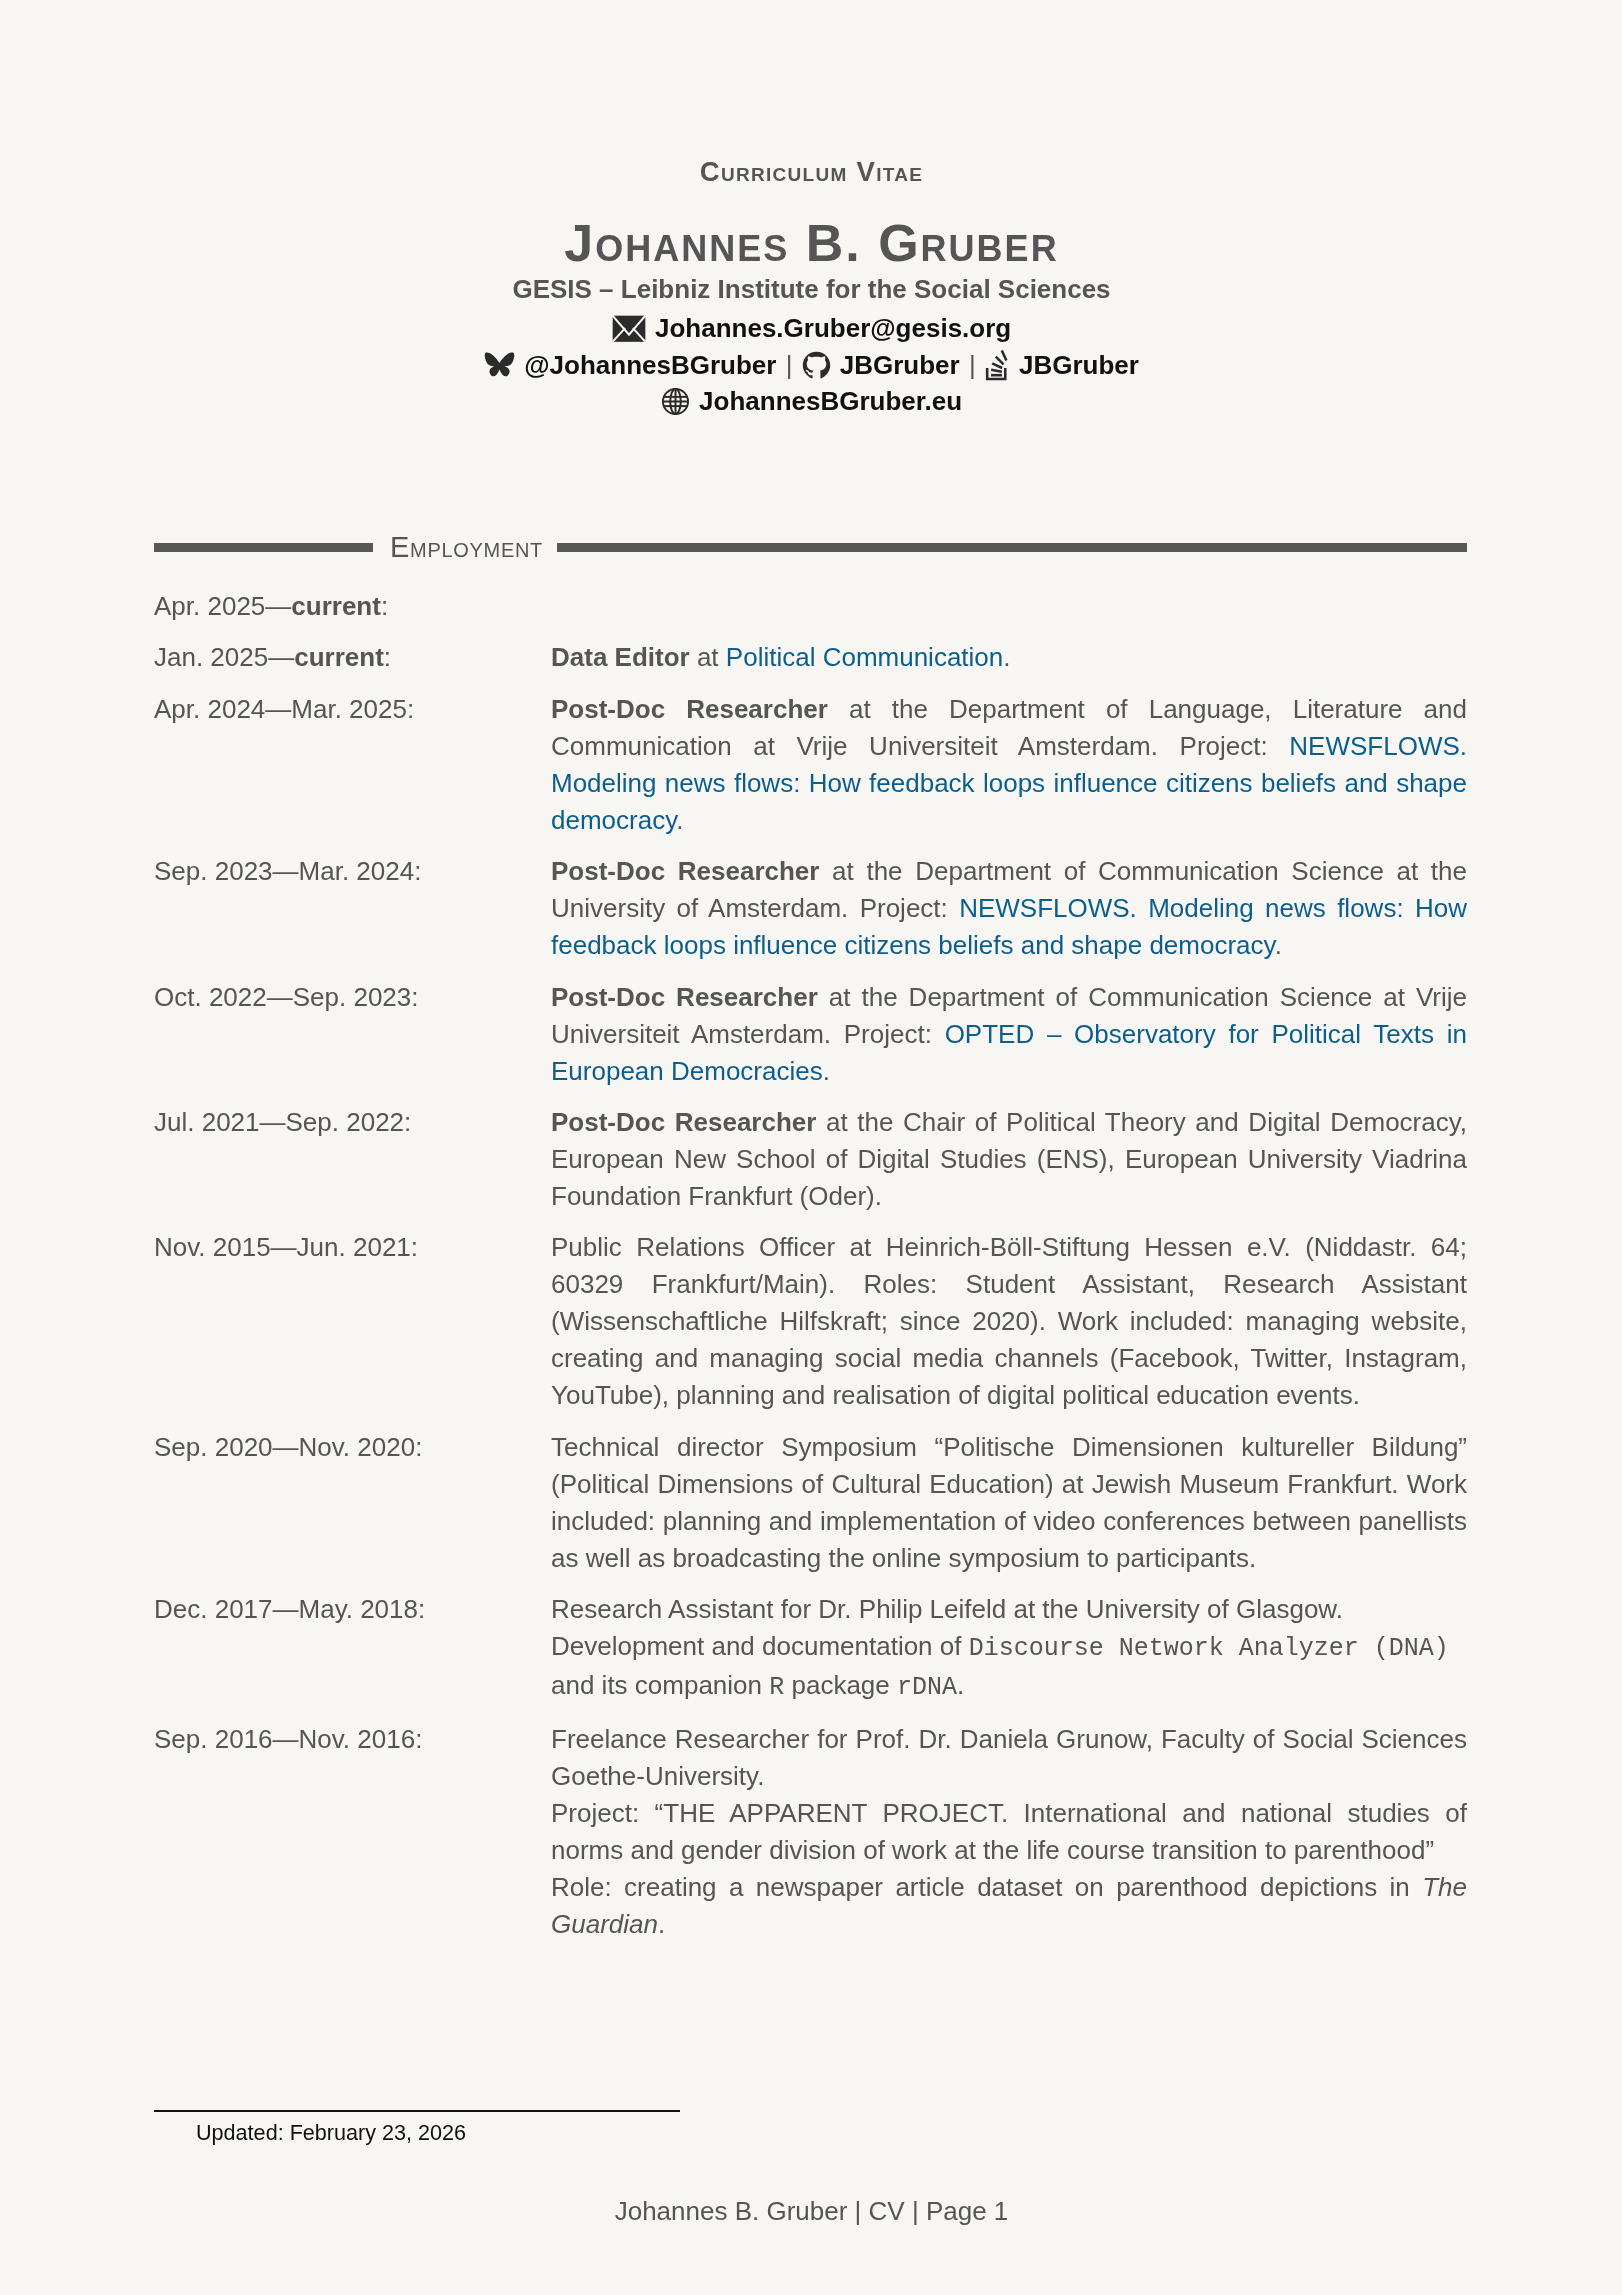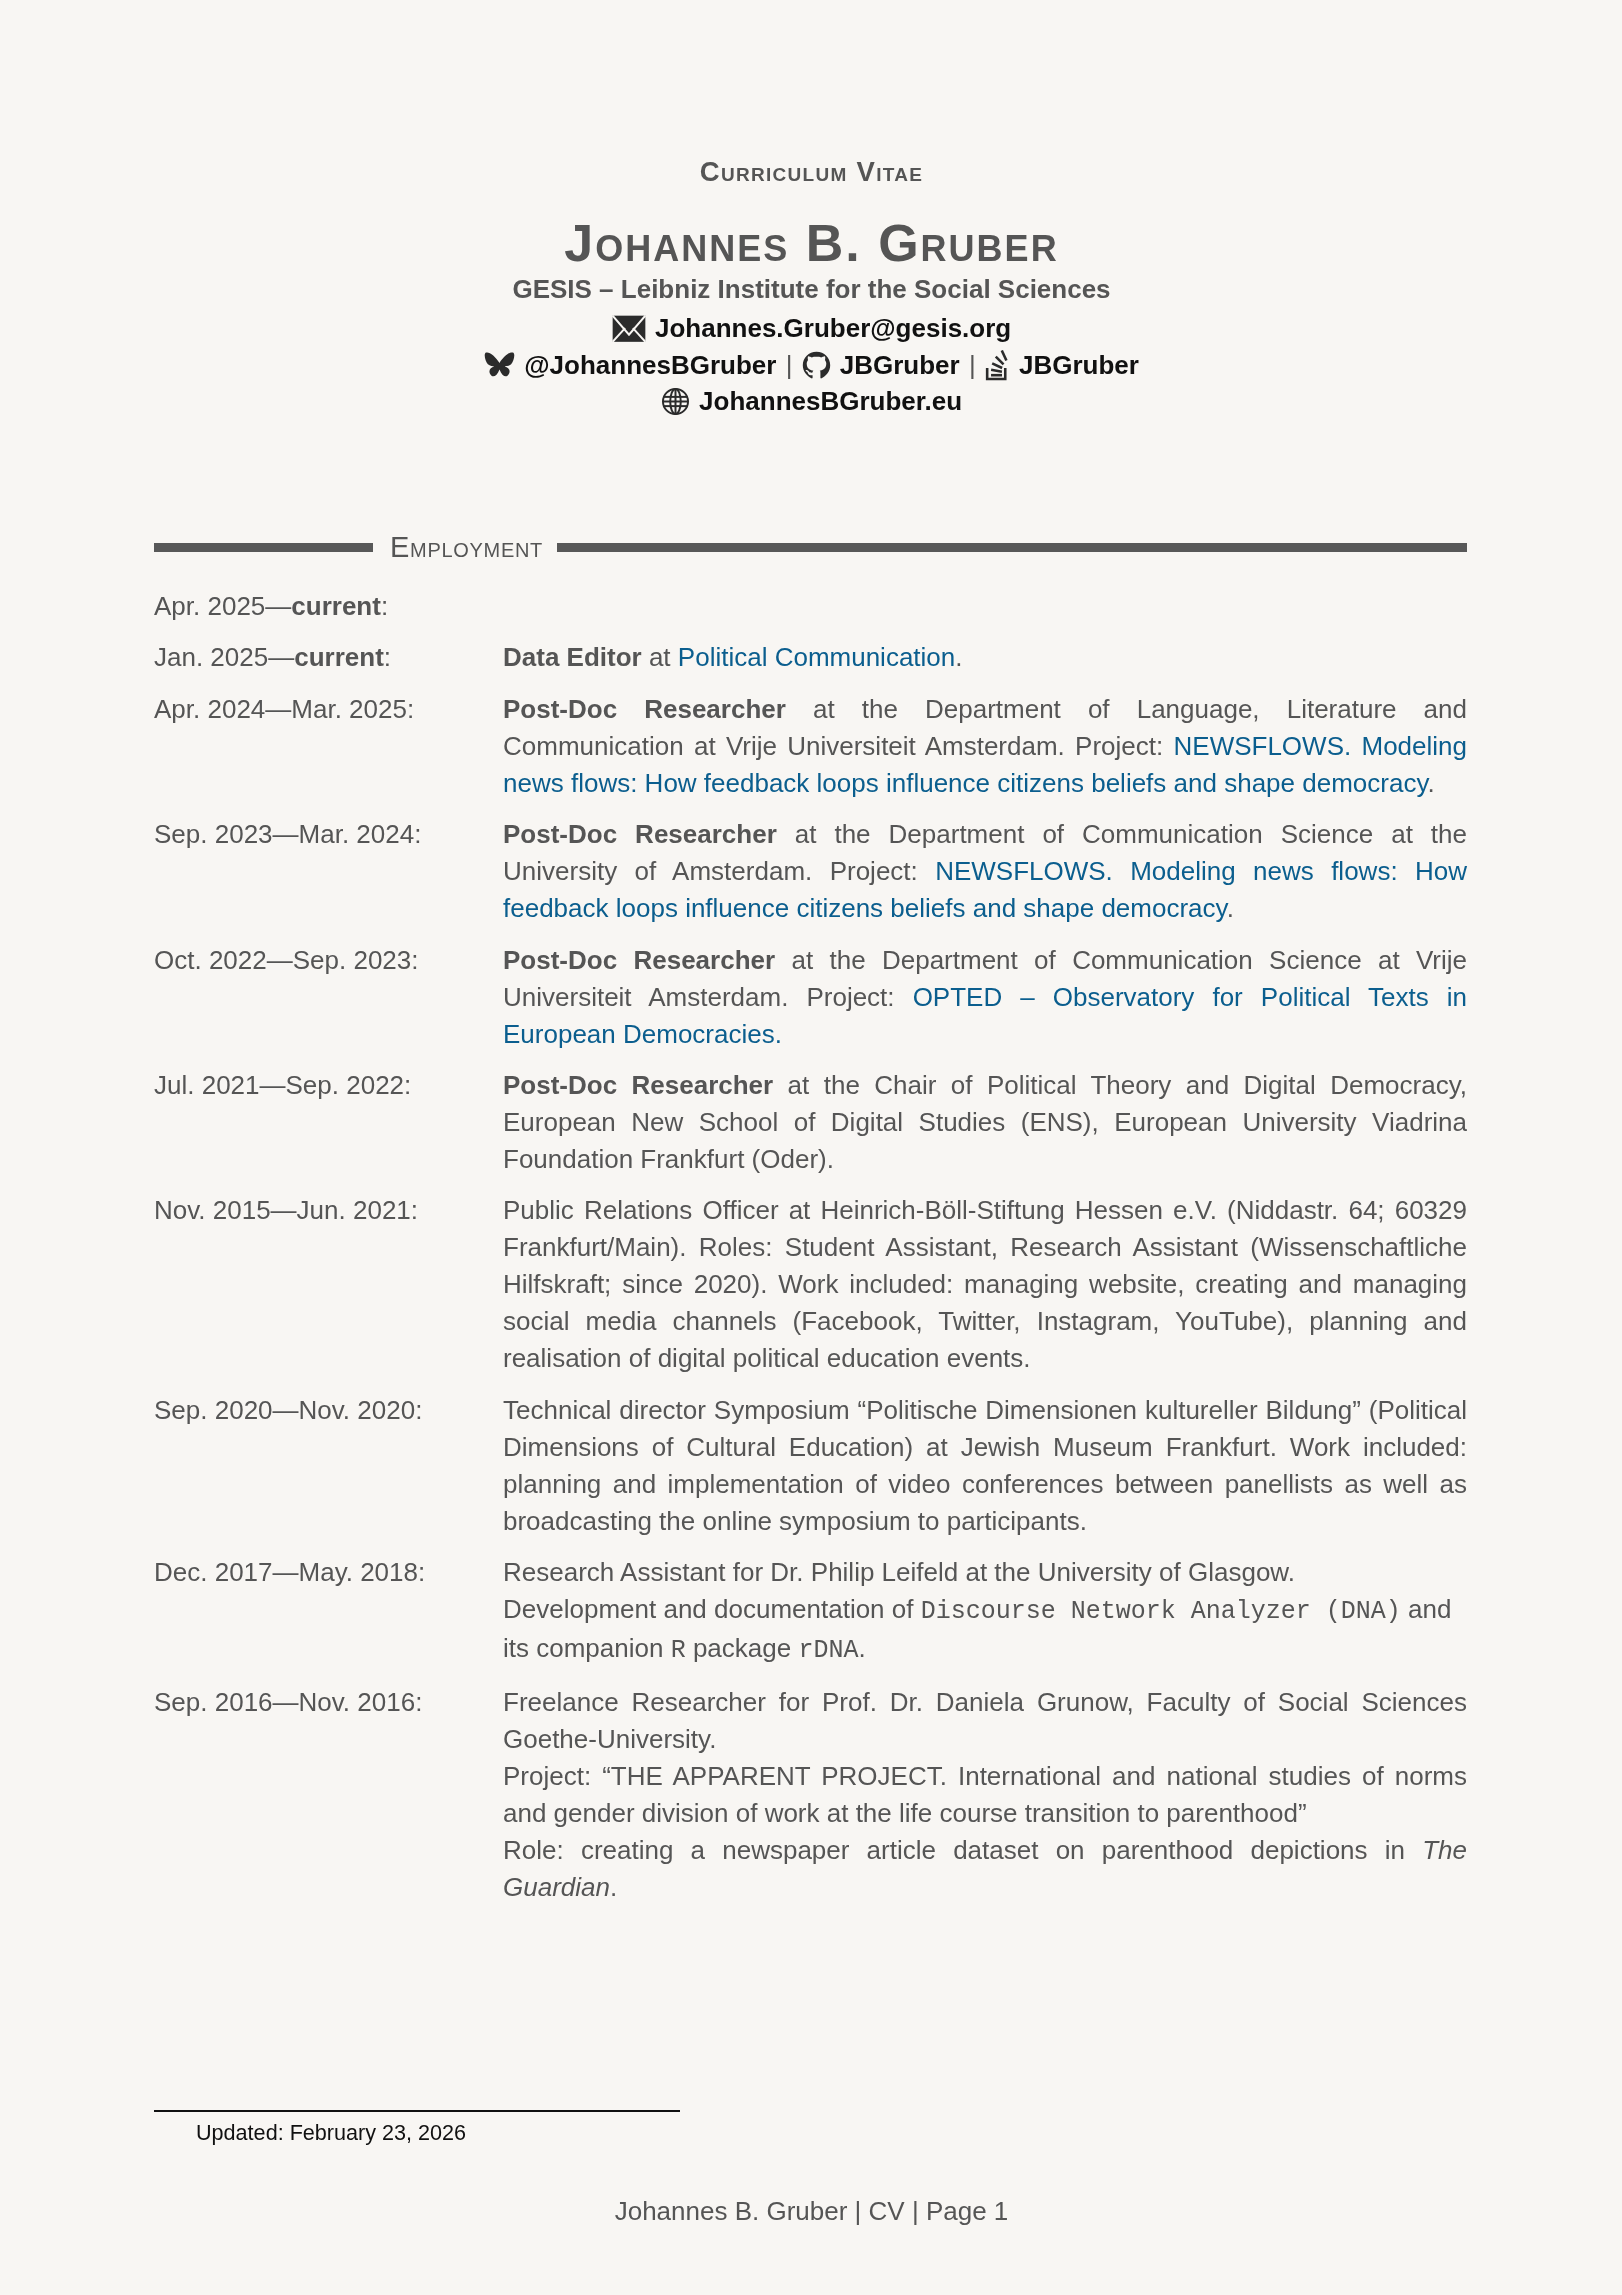--- a/index.html
+++ b/index.html
@@ -44,21 +44,21 @@
       display: flex; align-items: center;
     }
     .rule-left { width: 219px; height: 8.5px; background: #585858; }
     .rule-right { flex: 1; height: 8.5px; background: #585858; }
     .section-title {
       font-size: 29px; font-variant: small-caps; color: #555555;
       padding: 0 14.4px 0 17px; letter-spacing: 0.7px; line-height: 37px;
     }
 
     .entries { position: absolute; top: 588px; left: 154px; width: 1313px; }
-    .entry { display: flex; margin-bottom: 14.4px; }
+    .entry { display: flex; margin-bottom: 14.4px; gap: 48px; }
     .date { width: 349px; flex: none; font-size: 26px; line-height: 37px; color: #555555; }
     .date b { font-weight: bold; }
     .desc {
       flex: 1; font-size: 26px; line-height: 37px; color: #555555;
       text-align: justify;
     }
     .desc b { font-weight: bold; }
     .desc a { color: #0B5E8E; text-decoration: none; }
     .mono { font-family: "Liberation Mono", monospace; font-size: 25px; }
     .desc i { font-style: italic; }

